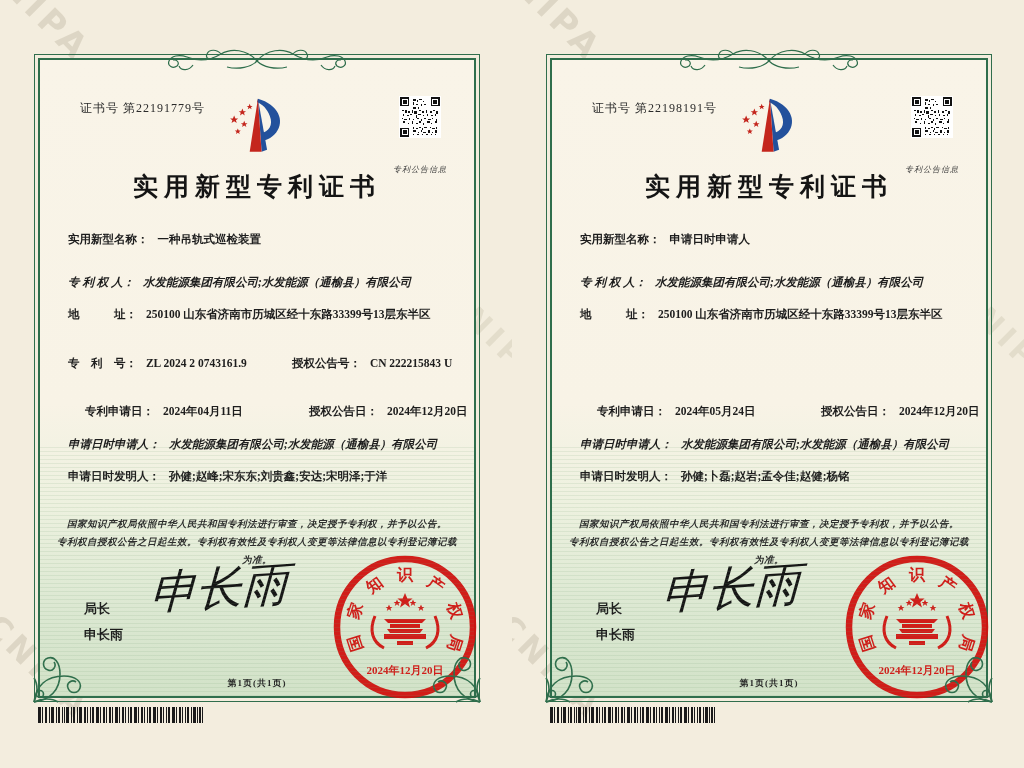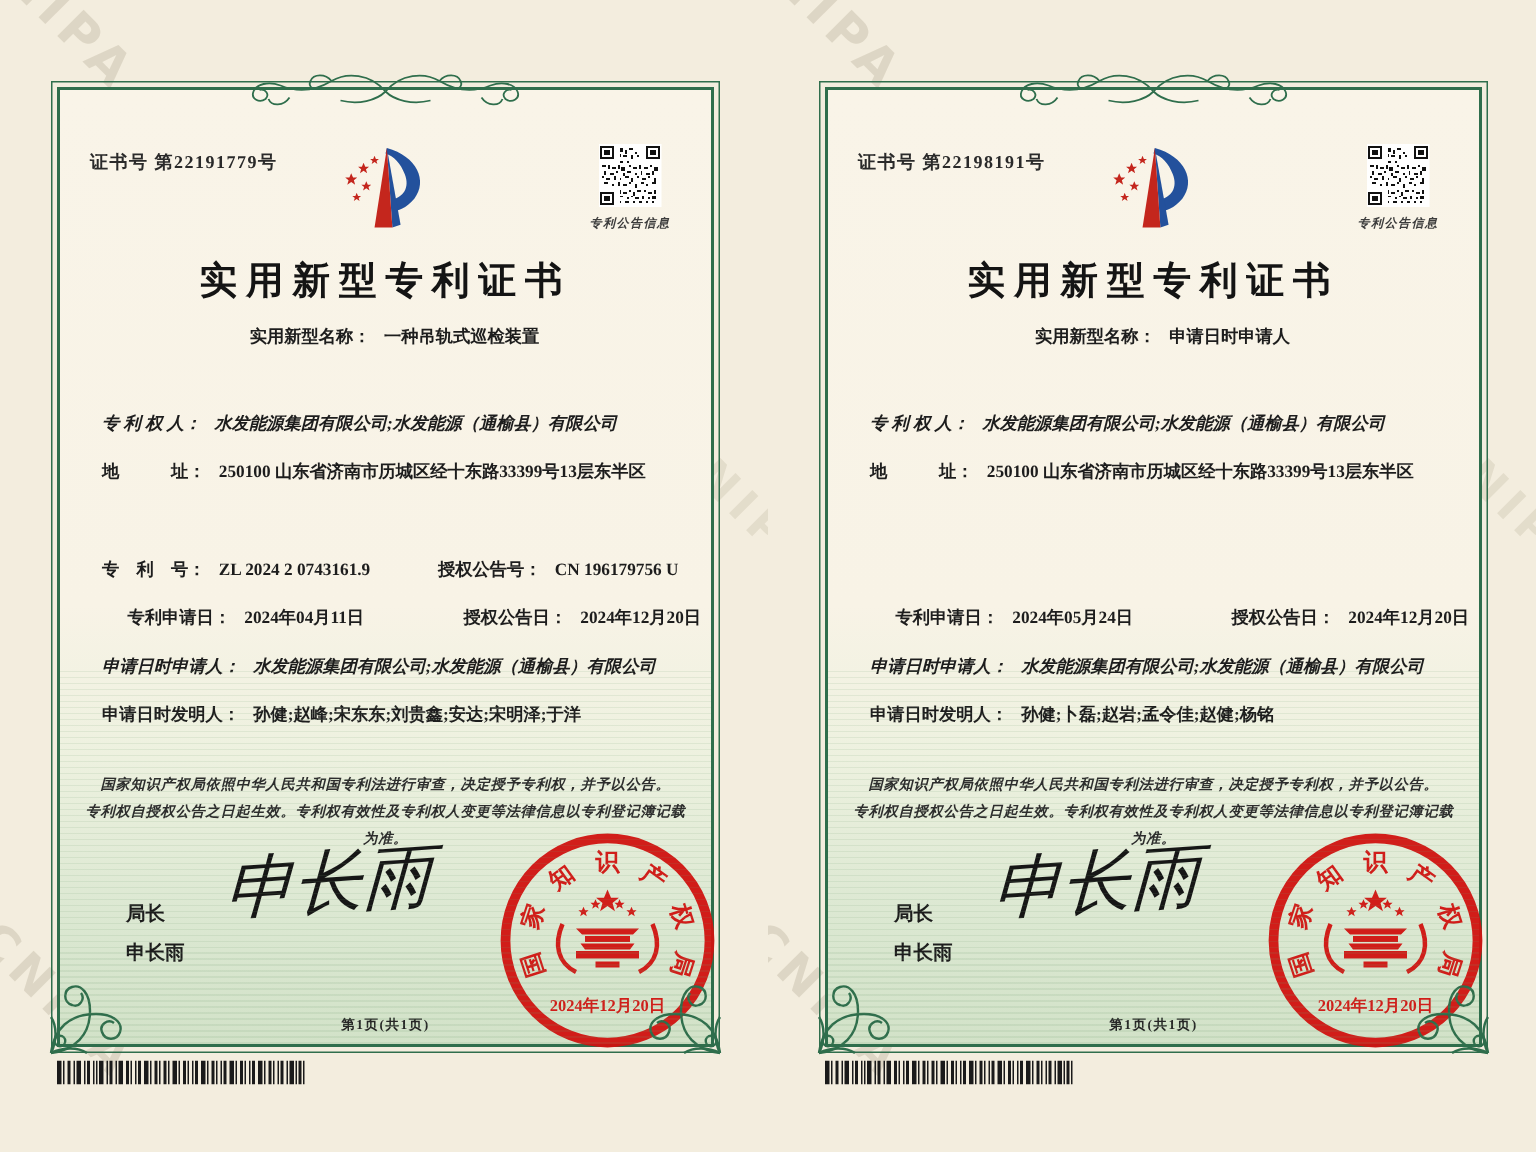--- a/index.html
+++ b/index.html
@@ -32,36 +32,36 @@
   .frame::after{
     content:"";position:absolute;left:0;right:0;bottom:0;height:250px;
     background:repeating-linear-gradient(0deg,rgba(110,155,110,0.13) 0 1px,transparent 1px 4px);
     pointer-events:none;
   }
   .top-ornament{position:absolute;top:-15px;left:50%;transform:translateX(-50%);}
   .corner{position:absolute;bottom:-12px;}
   .corner.bl{left:-12px;}
   .corner.br{right:-12px;transform:scaleX(-1);}
 
-  .certno{position:absolute;left:20px;top:40px;font-size:12px;font-weight:bold;color:#2a2a2a;letter-spacing:1px;}
+  .certno{position:absolute;left:40px;top:40px;font-size:12px;font-weight:normal;color:#2a2a2a;letter-spacing:1px;}
   .logo{position:absolute;left:50%;top:34px;transform:translateX(-50%);}
   .qr-wrap{position:absolute;right:22px;top:36px;width:64px;text-align:center;}
-  .qr-caption{margin-top:0;font-size:8px;font-style:italic;font-weight:bold;color:#3c3c3c;letter-spacing:1px;white-space:nowrap;}
+  .qr-caption{margin-top:22px;font-size:8px;font-style:italic;font-weight:normal;color:#3c3c3c;letter-spacing:1px;white-space:nowrap;}
   .title{position:absolute;top:110px;left:0;width:100%;margin:0;text-align:center;
          font-size:25px;font-weight:bold;letter-spacing:6px;color:#141414;font-family:Liberation Mono, monospace;}
 
   .row{position:absolute;left:28px;right:16px;font-size:11.5px;font-weight:bold;color:#1d1d1d;white-space:nowrap;}
   .row .lab{color:#1d1d1d;}
   .row .val{margin-left:6px;}
   .col2{position:absolute;left:224px;top:0;}
-  .r-name{top:157px;text-align:center;}
+  .r-name{top:172px;}
   .r-patentee{top:215px;font-style:italic;}
   .r-address{top:247px;}
   .r-inventors{top:279px;}
-  .r-patent{top:312px;}
+  .r-patent{top:296px;}
   .r-dates{top:344px;margin-left:17px;}
   .r-origapp{top:377px;font-style:italic;}
   .r-originv{top:409px;}
 
   .legal{position:absolute;top:455px;left:14px;right:14px;text-align:center;
          font-size:9.5px;font-weight:bold;font-style:italic;color:#2d2d2d;
          line-height:18px;letter-spacing:0.5px;}
   .legal p{margin:0;}
 
   .commissioner{position:absolute;left:44px;top:536px;font-size:13px;font-weight:bold;color:#1c1c1c;line-height:26px;}
@@ -150,21 +150,21 @@
       </div>
       <div class="row r-address">
         <span class="lab">地　　　址：</span>
         <span class="val">250100 山东省济南市历城区经十东路33399号13层东半区</span>
       </div>
       <div class="row r-patent">
         <span class="lab">专　利　号：</span>
         <span class="val">ZL 2024 2 0743161.9</span>
         <span class="col2">
           <span class="lab">授权公告号：</span>
-          <span class="val">CN 196179756 U</span>
+          <span class="val">CN 222215843 U</span>
         </span>
       </div>
       <div class="row r-dates">
         <span class="lab">专利申请日：</span>
         <span class="val">2024年04月11日</span>
         <span class="col2">
           <span class="lab">授权公告日：</span>
           <span class="val">2024年12月20日</span>
         </span>
       </div>

